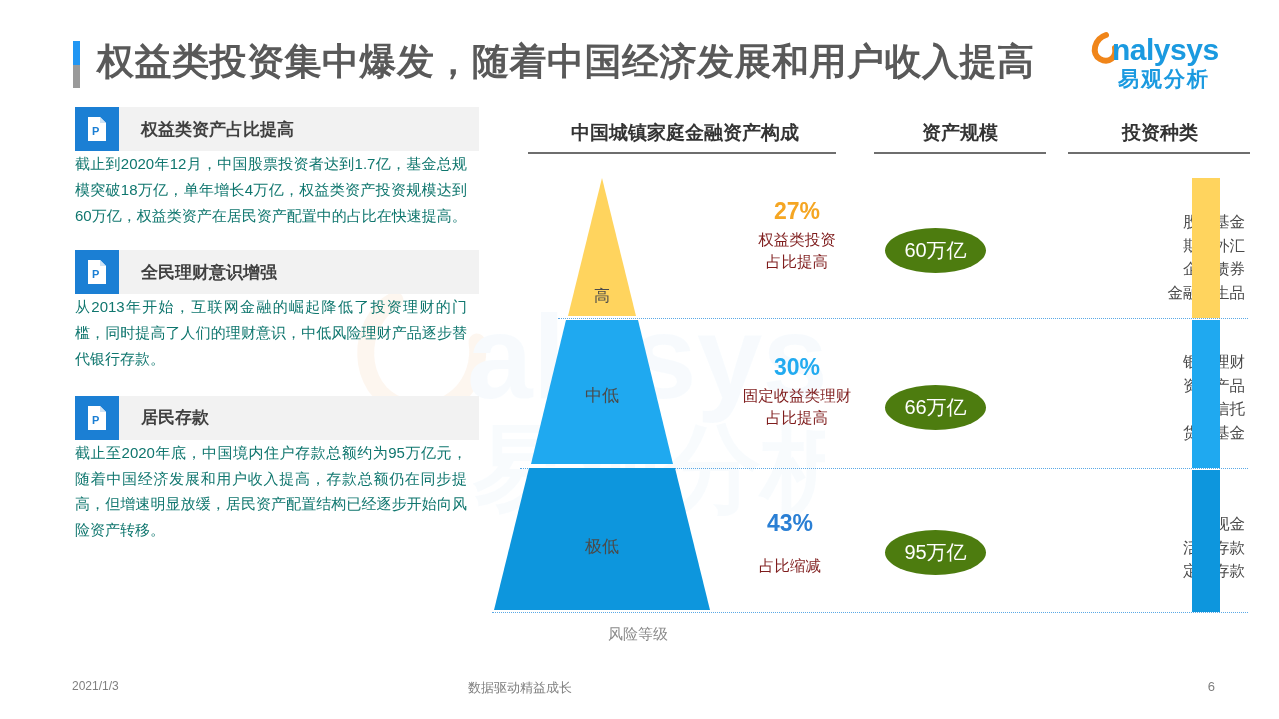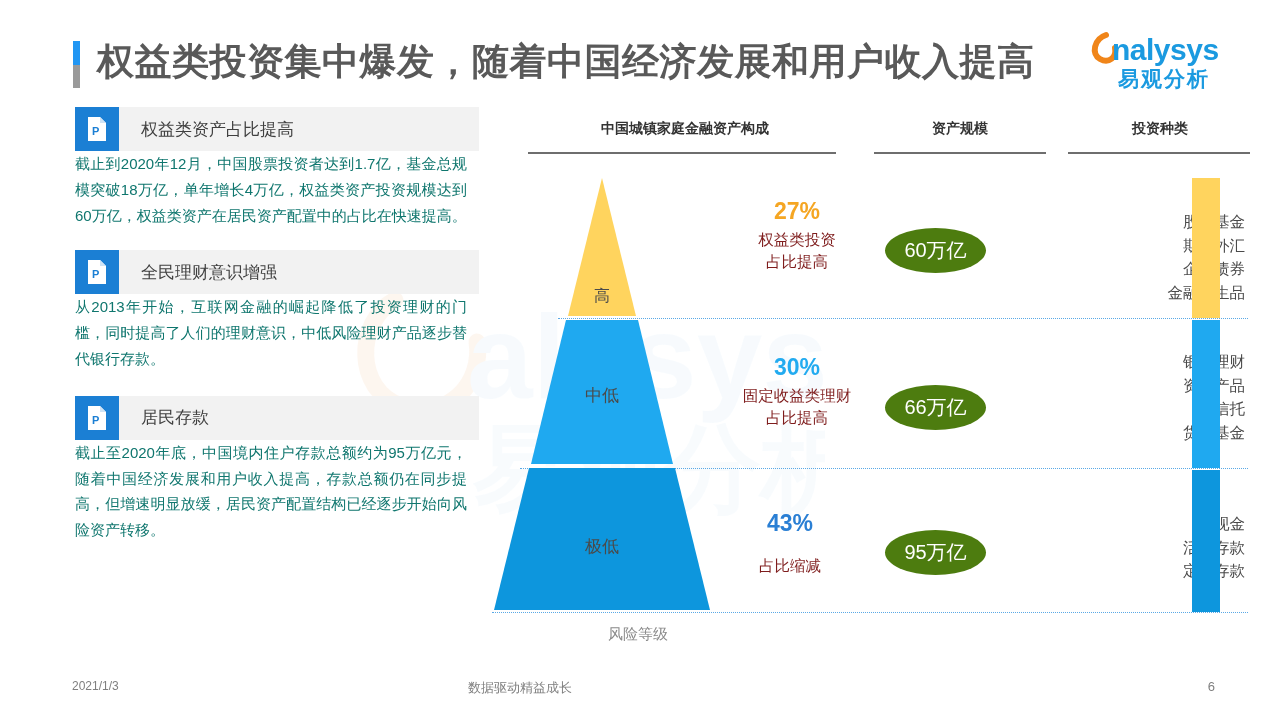--- a/index.html
+++ b/index.html
@@ -38,34 +38,34 @@
   .sec-head{
     display:flex;align-items:stretch;background:#f2f2f2;height:44px;width:404px;
   }
   .sec-icon{
     width:44px;height:44px;background:#1b7fd4;flex:0 0 44px;
     display:flex;align-items:center;justify-content:center;
   }
   .sec-icon svg{display:block;}
   .sec-title{
     display:flex;align-items:center;padding-left:22px;
-    font-size:17px;font-weight:normal;color:#404040;
+    font-size:17px;font-weight:bold;color:#404040;
   }
   .sec-body{
     font-size:15px;line-height:1.72;color:#0f766e;
     text-align:justify;width:392px;
   }
   .sec-block{margin-bottom:0;}
   .sp2{margin-top:22px;}
   .sp3{margin-top:24px;}
 
   
   .chart{position:absolute;left:480px;top:120px;width:775px;height:530px;z-index:2;}
 
-  .col-head{position:absolute;font-size:14px;font-weight:bold;color:#333;text-align:center;}
+  .col-head{position:absolute;font-size:19px;font-weight:bold;color:#333;text-align:center;}
   .col-rule{position:absolute;height:2px;background:#6e6e6e;}
 
   
   .pyramid{position:absolute;left:0px;top:48px;width:250px;height:445px;}
   .pyramid svg{display:block;}
 
   .risk-label{
     position:absolute;left:98px;top:505px;width:120px;text-align:center;
     font-size:15px;color:#8a8a8a;
   }

